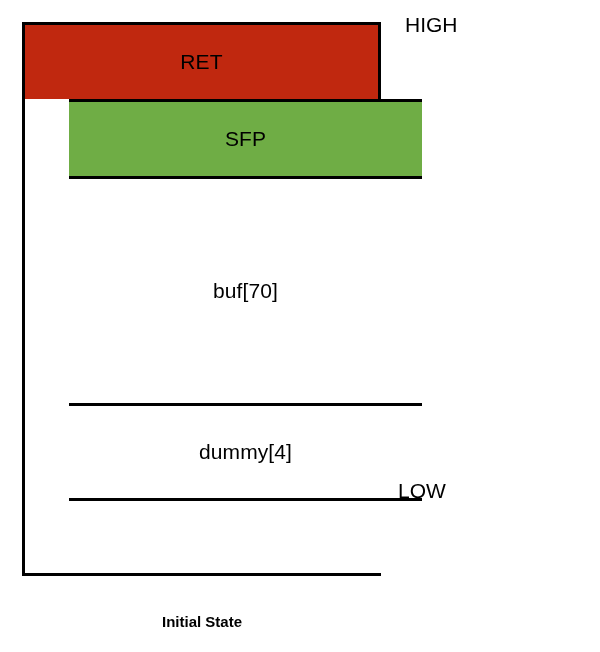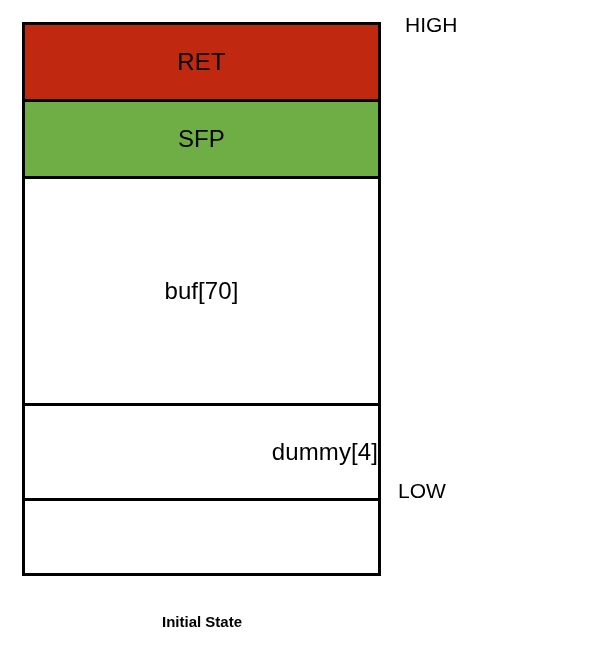--- a/index.html
+++ b/index.html
@@ -42,35 +42,36 @@
     position: relative;
     box-sizing: border-box;
     display: flex;
     align-items: center;
     justify-content: center;
     width: 100%;
     background: #ffffff;
   }
   .stack-cell + .stack-cell {
     border-top: 3px solid #000000;
+    margin-left: 44px;
   }
 
   .cell-label {
-    font-size: 24px;
+    font-size: 21px;
     line-height: 1;
     color: #000000;
     letter-spacing: 0.1px;
     white-space: nowrap;
   }
 
   
   .cell-ret    { height: 76px;  background: #C0280F; }
   .cell-sfp    { height: 79px;  background: #6FAD45; }
   .cell-buf    { height: 233px; background: #ffffff; }
-  .cell-dummy  { height: 98px;  background: #ffffff; justify-content: flex-end; }
+  .cell-dummy  { height: 98px;  background: #ffffff; }
   .cell-empty  { height: 77px;  background: #ffffff; }
 
   
   .side-marker {
     position: absolute;
     font-size: 21px;
     line-height: 1;
     color: #000000;
     white-space: nowrap;
   }

